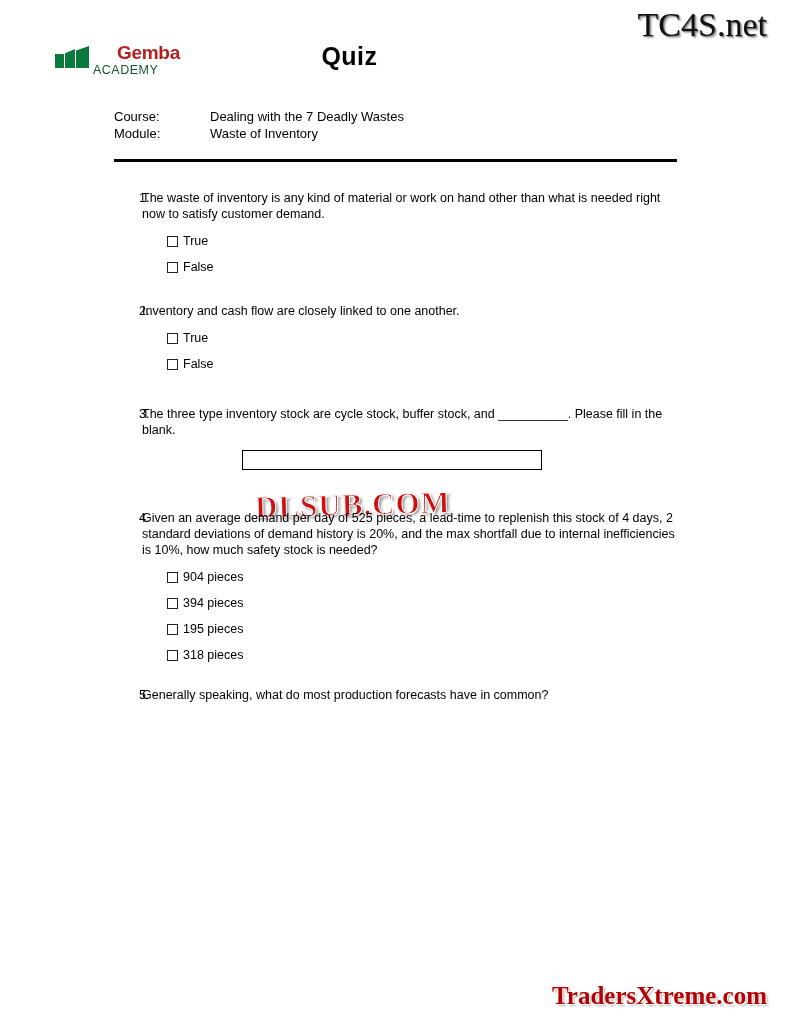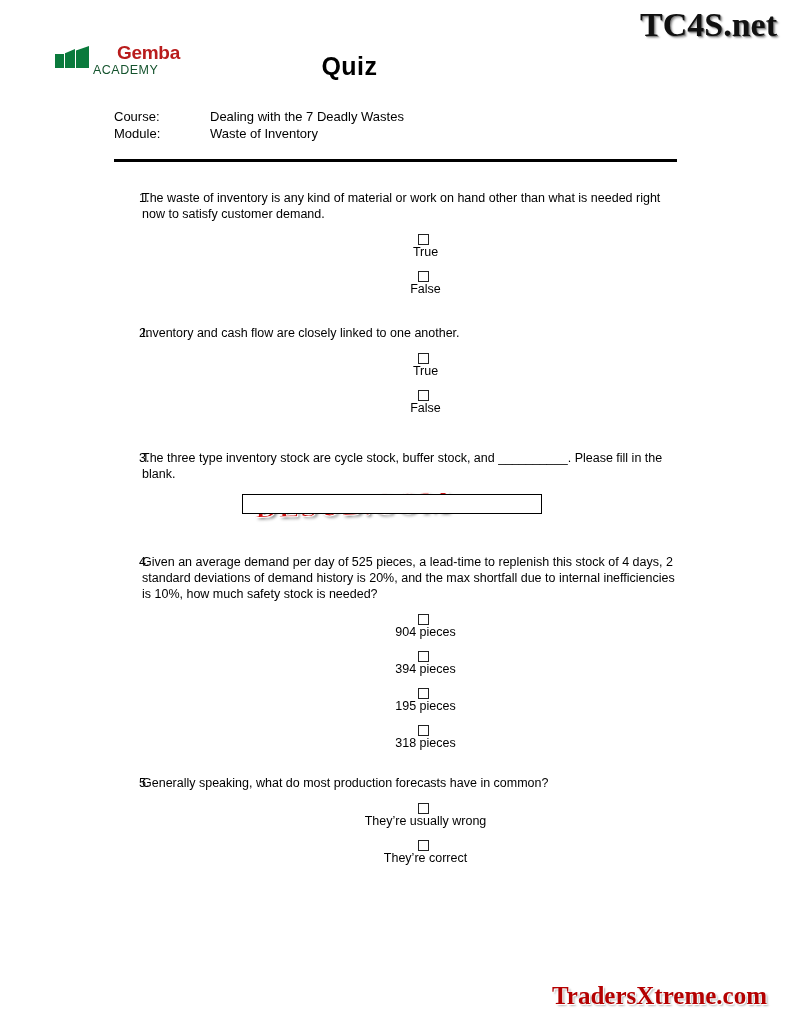--- a/index.html
+++ b/index.html
@@ -13,24 +13,24 @@
     font-family: "Liberation Sans", sans-serif;
     color: #000000;
     position: relative;
     overflow: hidden;
   }
 
   
   .wm-top {
     position: absolute;
     top: 6px;
-    right: 14px;
+    right: 24px;
     font-family: "Liberation Serif", serif;
     font-size: 34px;
-    font-weight: bold;
+    font-weight: normal;
     color: #111111;
     letter-spacing: 0px;
     text-shadow: 1px 1px 0 #888, 2px 2px 2px rgba(0,0,0,0.35);
   }
   .wm-bottom {
     position: absolute;
     bottom: 14px;
     right: 24px;
     font-family: "Liberation Serif", serif;
     font-size: 25px;
@@ -109,21 +109,21 @@
     font-family: "Liberation Sans", sans-serif;
     font-size: 12.5px;
     font-weight: normal;
     color: #14532d;
     line-height: 14px;
     letter-spacing: 0.5px;
   }
   .quiz-title {
     position: absolute;
     left: 0;
-    top: 14px;
+    top: 4px;
     width: 699px;
     text-align: center;
     font-family: "Liberation Sans", sans-serif;
     font-size: 25px;
     font-weight: bold;
     letter-spacing: 0.5px;
   }
 
   
   .meta {
@@ -185,21 +185,20 @@
   .options {
     margin-top: 12px;
     padding-left: 53px;
   }
   .opt {
     display: flex;
     align-items: center;
     margin-bottom: 11px;
     font-size: 12.5px;
     line-height: 15px;
-    flex-direction: column;
   }
   .checkbox {
     width: 9px;
     height: 9px;
     border: 1px solid #222222;
     background: #ffffff;
     margin-right: 5px;
     flex: 0 0 9px;
   }
   .fill-blank {
@@ -317,25 +316,15 @@
         <span>318 pieces</span>
       </div>
     </div>
   </div>
 
   <div class="q q5">
     <div class="q-head">
       <div class="q-num">5.</div>
       <div class="q-text">Generally speaking, what do most production forecasts have in common?</div>
     </div>
-    <div class="options">
-      <div class="opt">
-        <span class="checkbox"></span>
-        <span>They’re usually wrong</span>
-      </div>
-      <div class="opt">
-        <span class="checkbox"></span>
-        <span>They’re correct</span>
-      </div>
-    </div>
   </div>
 
 </div>
 
 </body></html>

